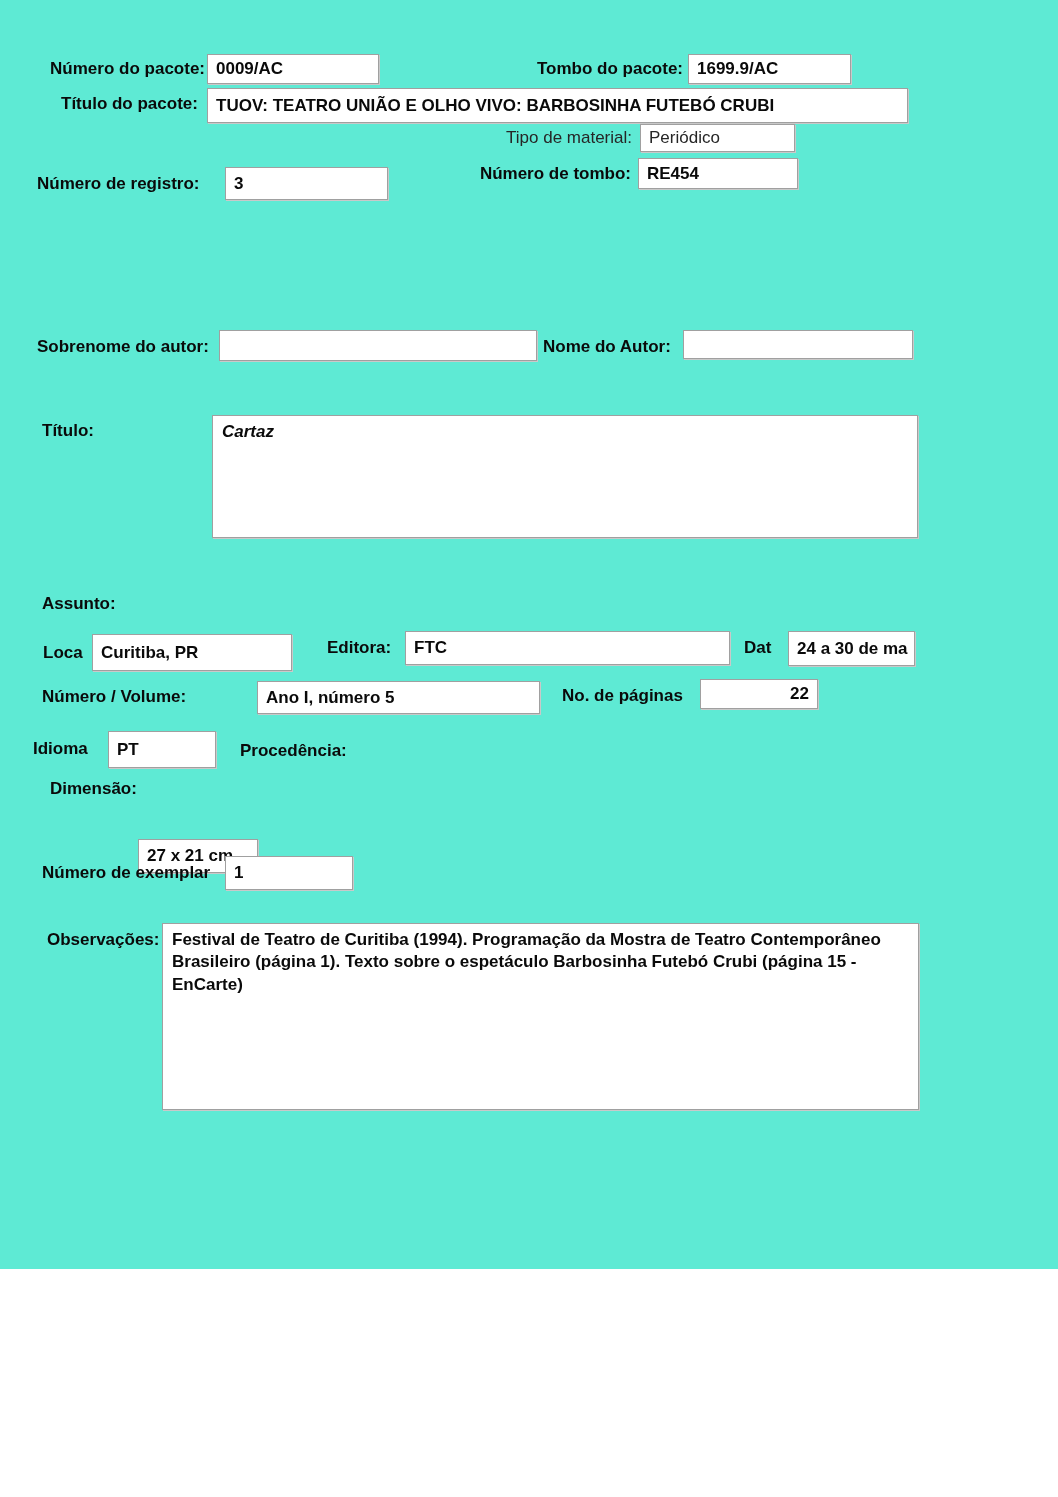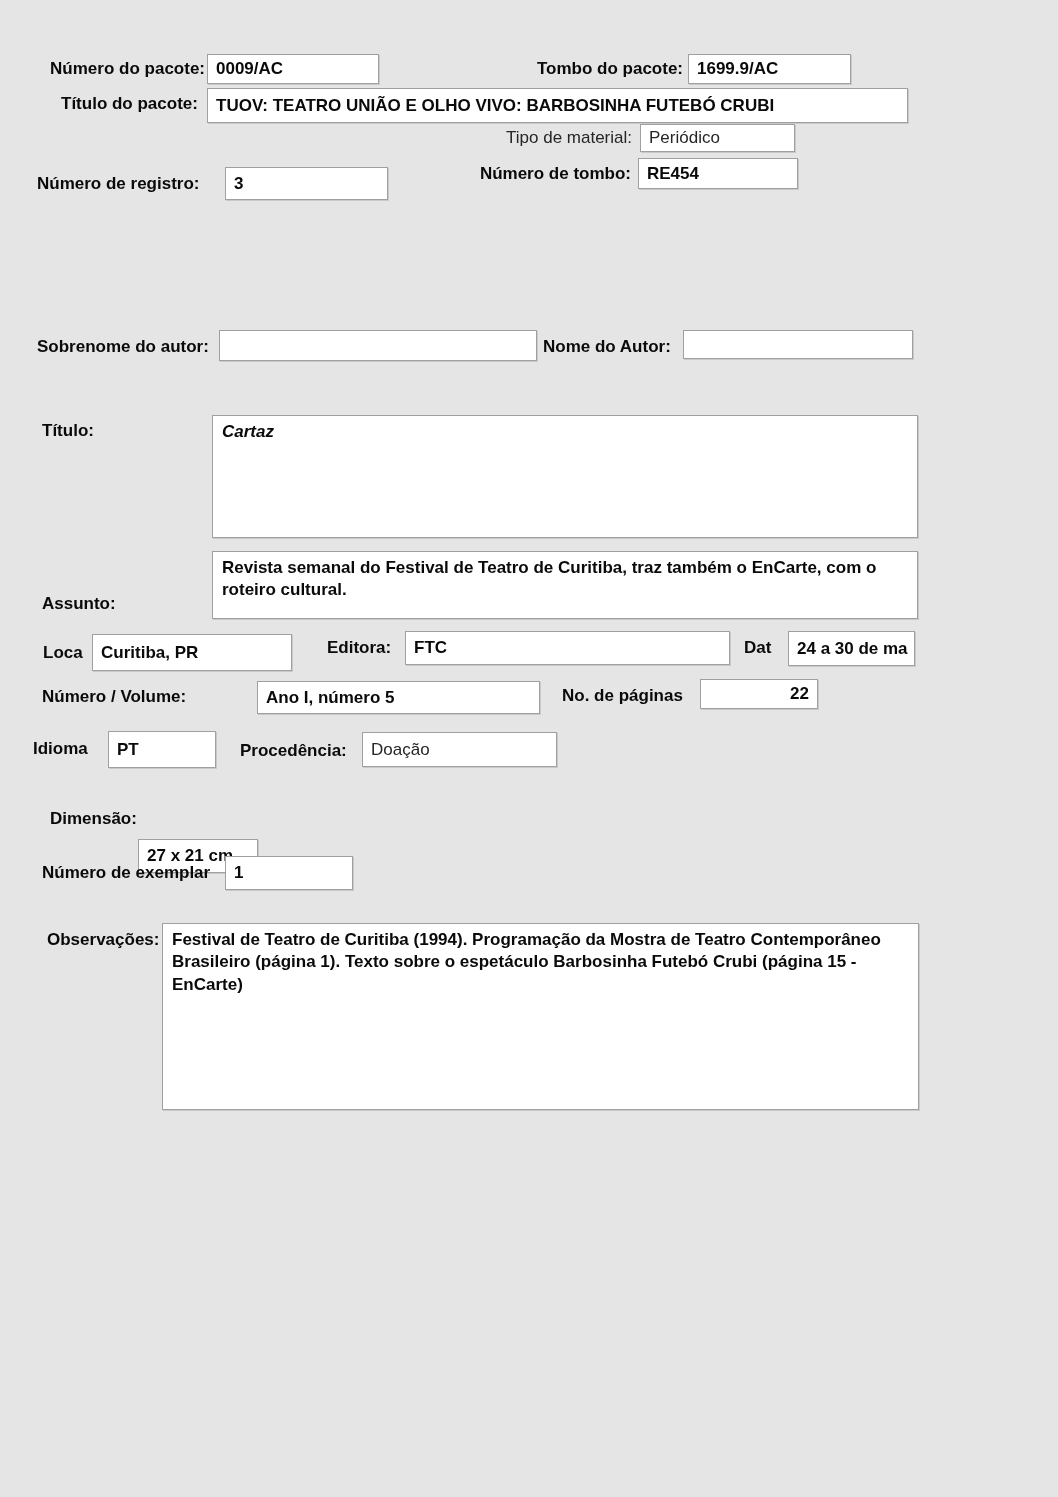--- a/index.html
+++ b/index.html
@@ -1,16 +1,16 @@
 <!DOCTYPE html>
 <html><head>
 <meta charset="utf-8">
 <style>
   html,body{margin:0;padding:0;background:#fff;}
-  #page{position:relative;width:1058px;height:1497px;background:#e5e5e5;
+  #page{position:relative;width:1058px;height:1269px;background:#5eead4;
         font-family:"Liberation Sans","DejaVu Sans",sans-serif;color:#000;overflow:hidden;}
   .lbl{position:absolute;font-size:17px;font-weight:bold;color:#0a0a0a;white-space:nowrap;}
   .lbl.ra{text-align:right;}
   .lbl.reg{font-weight:normal;color:#262626;}
   .box{position:absolute;background:#fff;border:1px solid #a0a0a0;
        box-shadow:1px 1px 0 #c9c9c9;box-sizing:border-box;
        font-size:17px;font-weight:bold;color:#0a0a0a;
        display:flex;align-items:center;padding:0 8px;white-space:nowrap;overflow:hidden;}
   .box.area{display:block;padding:5px 9px;white-space:normal;line-height:1.32;}
   .box.reg{font-weight:normal;color:#262626;}
@@ -36,21 +36,21 @@
   #l-lo{left:43px;top:643px;} #b-lo{left:92px;top:634px;width:200px;height:37px;}
   #l-ed{left:327px;top:638px;} #b-ed{left:405px;top:631px;width:325px;height:34px;text-align:right;}
   #l-da{left:744px;top:638px;} #b-da{left:788px;top:631px;width:127px;height:35px;}
   
   #l-nv{left:42px;top:687px;} #b-nv{left:257px;top:681px;width:283px;height:33px;}
   #l-pg{left:562px;top:686px;} #b-pg{left:700px;top:679px;width:118px;height:30px;}
   
   #l-id{left:33px;top:739px;} #b-id{left:108px;top:731px;width:108px;height:37px;}
   #l-pr{left:240px;top:741px;} #b-pr{left:362px;top:732px;width:195px;height:35px;}
   
-  #l-di{left:50px;top:809px;text-align:right;} #b-di{left:138px;top:839px;width:120px;height:34px;}
+  #l-di{left:50px;top:779px;text-align:right;} #b-di{left:138px;top:839px;width:120px;height:34px;}
   #l-ne{left:42px;top:863px;} #b-ne{left:225px;top:856px;width:128px;height:34px;}
   
   #l-ob{left:47px;top:930px;} #b-ob{left:162px;top:923px;width:757px;height:187px;}
 </style>
 </head>
 <body>
 
 <div id="page">
 
   <div class="lbl ra" id="l-np">Número do pacote:</div>
@@ -74,42 +74,40 @@
   <div class="lbl" id="l-sa">Sobrenome do autor:</div>
   <div class="box" id="b-sa"></div>
 
   <div class="lbl" id="l-na">Nome do Autor:</div>
   <div class="box" id="b-na"></div>
 
   <div class="lbl" id="l-ti">Título:</div>
   <div class="box area" id="b-ti">Cartaz</div>
 
   <div class="lbl" id="l-as">Assunto:</div>
-  <div class="box area" id="b-as">Revista semanal do Festival de Teatro de Curitiba, traz também o EnCarte, com o roteiro cultural.</div>
 
   <div class="lbl" id="l-lo">Loca</div>
   <div class="box" id="b-lo">Curitiba, PR</div>
 
   <div class="lbl" id="l-ed">Editora:</div>
   <div class="box" id="b-ed">FTC</div>
 
   <div class="lbl" id="l-da">Dat</div>
   <div class="box" id="b-da">24 a 30 de ma</div>
 
   <div class="lbl" id="l-nv">Número / Volume:</div>
   <div class="box" id="b-nv">Ano I, número 5</div>
 
   <div class="lbl" id="l-pg">No. de páginas</div>
   <div class="box rt" id="b-pg">22</div>
 
   <div class="lbl" id="l-id">Idioma</div>
   <div class="box" id="b-id">PT</div>
 
   <div class="lbl" id="l-pr">Procedência:</div>
-  <div class="box reg" id="b-pr">Doação</div>
 
   <div class="lbl" id="l-di">Dimensão:</div>
   <div class="box" id="b-di">27 x 21 cm</div>
 
   <div class="lbl" id="l-ne">Número de exemplar</div>
   <div class="box" id="b-ne">1</div>
 
   <div class="lbl" id="l-ob">Observações:</div>
   <div class="box area" id="b-ob">Festival de Teatro de Curitiba (1994). Programação da Mostra de Teatro Contemporâneo Brasileiro (página 1). Texto sobre o espetáculo Barbosinha Futebó Crubi (página 15 - EnCarte)</div>
 

